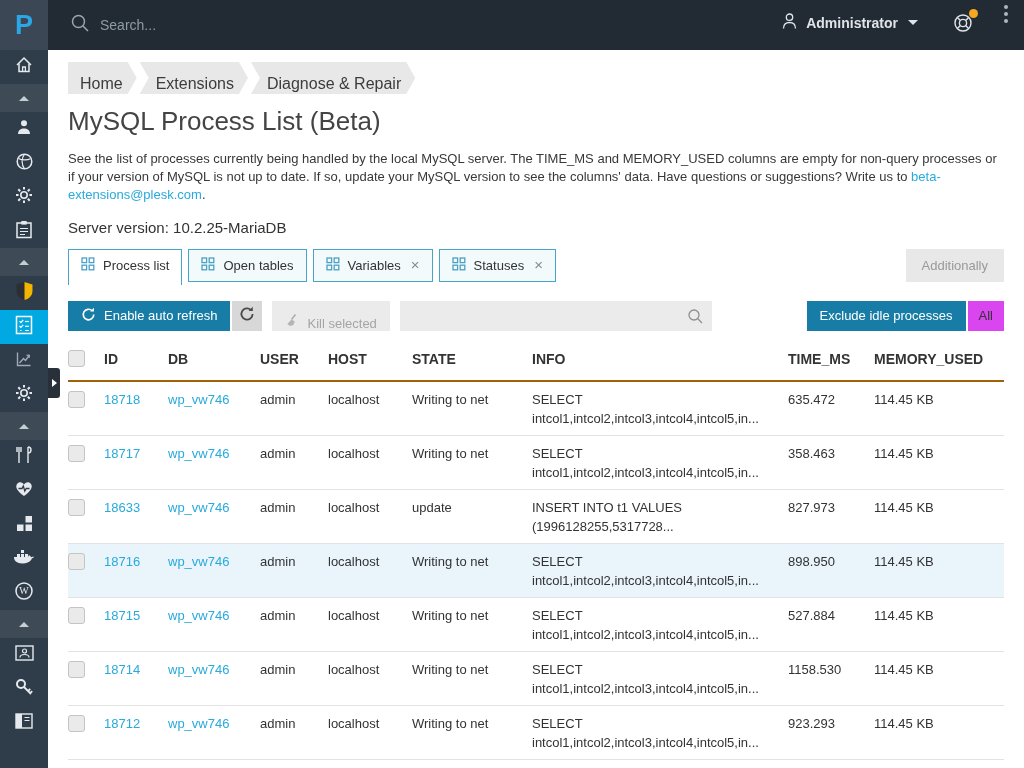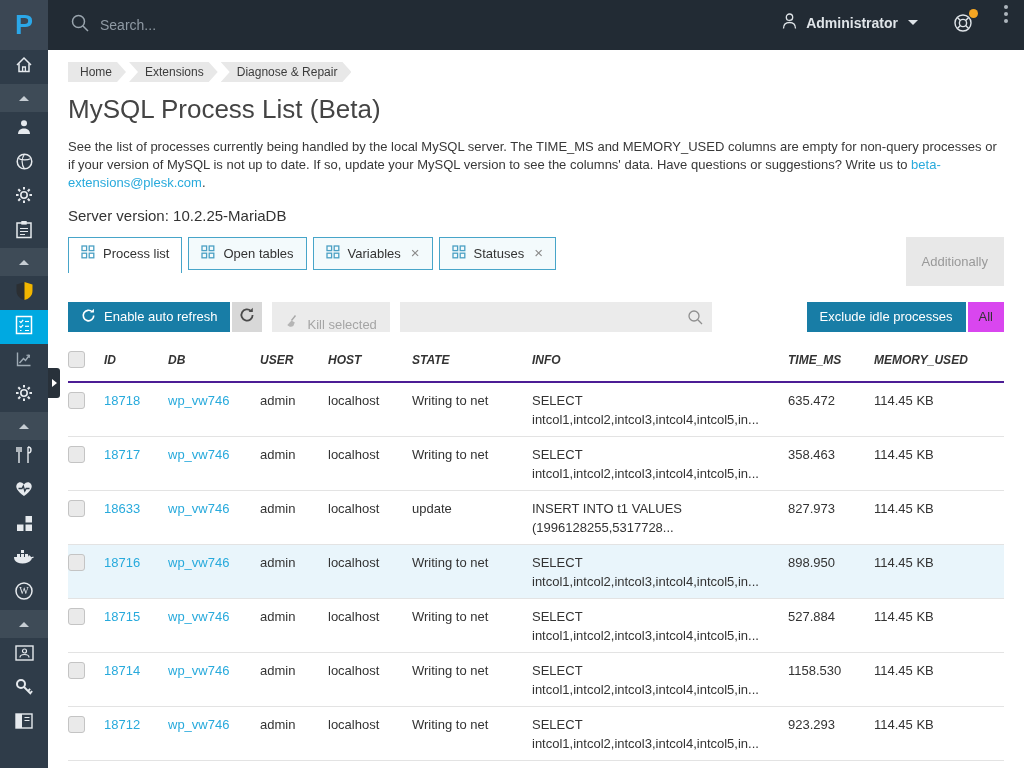--- a/index.html
+++ b/index.html
@@ -26,37 +26,37 @@
   .side-item.active { background: #00a9e1; }
   .tri-up { width: 0; height: 0; border-left: 5px solid transparent; border-right: 5px solid transparent; border-bottom: 5px solid #c6cdd3; }
   .flyout-handle { position: fixed; top: 368px; left: 48px; width: 12px; height: 30px; background: #28313a; border-radius: 0 3px 3px 0; display: flex; align-items: center; justify-content: center; z-index: 16; cursor: pointer; }
   .tri-right { width: 0; height: 0; border-top: 4px solid transparent; border-bottom: 4px solid transparent; border-left: 5px solid #fff; }
 
   
   .main { position: absolute; top: 50px; left: 48px; width: 976px; height: 718px; background: #fff; padding: 12px 20px 0 20px; overflow: hidden; }
 
   
   .breadcrumb { display: flex; }
-  .crumb { position: relative; background: #e8e8e8; color: #3c3c3c; font-size: 12px; line-height: 20px; padding: 0 14px 0 12px; cursor: pointer;
+  .crumb { position: relative; background: #e8e8e8; color: #3c3c3c; font-size: 16px; line-height: 20px; padding: 12px 14px 0 12px; cursor: pointer;
            clip-path: polygon(0 0, calc(100% - 9px) 0, 100% 50%, calc(100% - 9px) 100%, 0 100%); }
   .crumb + .crumb { margin-left: 3px; padding-left: 16px;
            clip-path: polygon(0 0, calc(100% - 9px) 0, 100% 50%, calc(100% - 9px) 100%, 0 100%, 9px 50%); }
 
   h1 { font-size: 26px; font-weight: 400; color: #444; margin: 12px 0 13px; }
   .desc { font-size: 13px; line-height: 1.38; color: #383838; max-width: 948px; }
   .desc a, a.lnk { color: #28aadc; text-decoration: none; cursor: pointer; }
   .server-version { font-size: 15px; margin: 15px 0 13px; }
 
   
   .tabs-row { display: flex; justify-content: space-between; align-items: flex-start; }
   .tabs { display: flex; gap: 6px; align-items: flex-start; }
   .tab { display: flex; align-items: center; gap: 8px; border: 1px solid #47a5c9; background: #f3fafc; color: #333; font-size: 13px; padding: 7px 12px; cursor: pointer; }
   .tab.active { background: #fff; border-bottom: none; padding-bottom: 11px; }
   .tab .close { color: #8a8a8a; font-size: 15px; line-height: 12px; margin-left: 2px; cursor: pointer; }
-  .btn-additionally { background: #e8e8e8; color: #999; font-size: 13px; padding: 17px 16px; border: none; cursor: default; font-family: "Liberation Sans", sans-serif; }
+  .btn-additionally { background: #e8e8e8; color: #999; font-size: 13px; padding: 9px 16px; border: none; cursor: default; font-family: "Liberation Sans", sans-serif; }
 
   
   .toolbar { display: flex; justify-content: space-between; align-items: center; margin-top: 16px; }
   .tb-left { display: flex; align-items: center; }
   .btn { height: 30px; display: inline-flex; align-items: center; font-size: 13px; border: none; cursor: pointer; font-family: "Liberation Sans", sans-serif; }
   .btn-primary { background: #187da6; color: #fff; padding: 0 13px; gap: 8px; }
   .btn-iconic { background: #d8d8d8; width: 30px; justify-content: center; margin-left: 2px; }
   .btn-disabled { background: #ebebeb; color: #a5a5a5; padding: 0 13px; gap: 7px; margin-left: 10px; cursor: default; align-items: flex-end; }
   .search-box { position: relative; margin-left: 10px; }
   .search-box input { width: 312px; height: 30px; background: #ebebeb; border: none; outline: none; padding: 0 32px 0 10px; font-size: 13px; font-family: "Liberation Sans", sans-serif; }
@@ -64,21 +64,21 @@
   .tb-right { display: flex; gap: 2px; border-radius: 7px; }
   .seg-gray { background: #d946ef; color: #333; padding: 0 11px; }
 
   
   .info-row { display: flex; justify-content: space-between; align-items: center; margin-top: 15px; font-size: 13px; }
   .entries { color: #333; }
   .entries a { margin-left: 6px; }
 
   
   table { width: 100%; border-collapse: collapse; margin-top: 10px; }
-  th { text-align: left; font-size: 12px; color: #333; font-weight: bold; padding: 10px 8px 13px 0; border-bottom: 2px solid #4c1d95; font-style: italic; }
+  th { text-align: left; font-size: 14px; color: #333; font-weight: bold; padding: 10px 8px 13px 0; border-bottom: 2px solid #a16207; }
   td { font-size: 13px; vertical-align: top; padding: 10px 8px 9px 0; border-bottom: 1px solid #e3e3e3; }
   tr.hl td { background: #e9f5fb; }
   .cb { width: 17px; height: 17px; background: #eaeaea; border: 1px solid #c4c4c4; border-radius: 3px; cursor: pointer; margin-top: -1px; }
   td a { color: #28aadc; text-decoration: none; cursor: pointer; }
   .info2 { margin-top: 4px; }
 </style>
 </head>
 <body>
 
 <div class="topbar">

